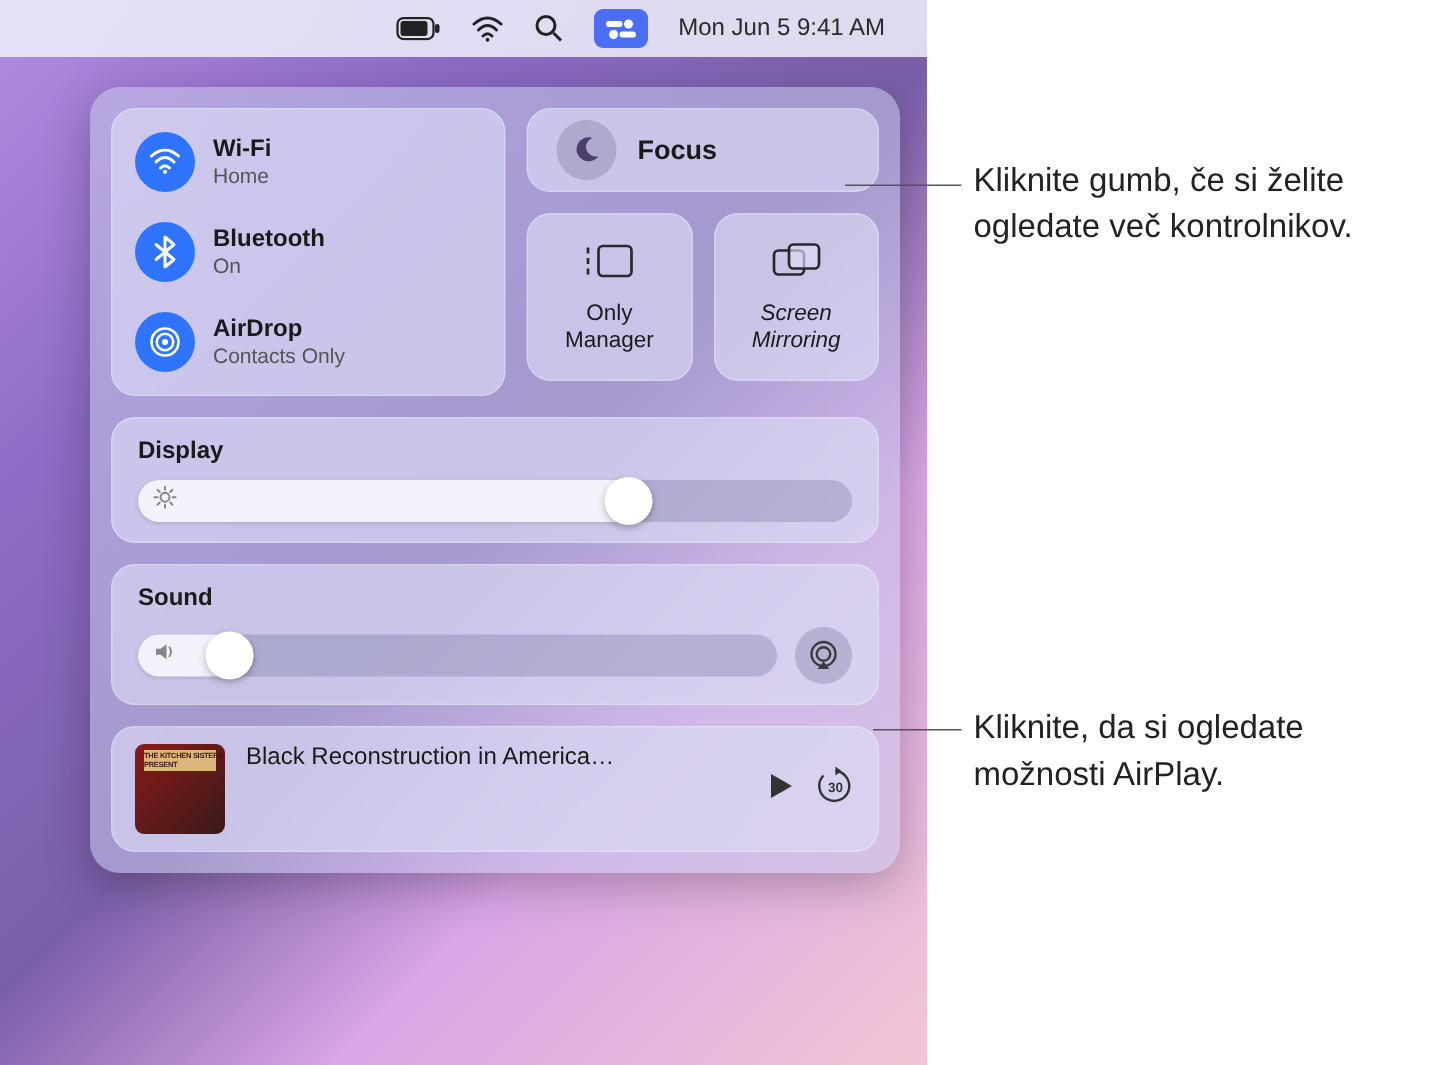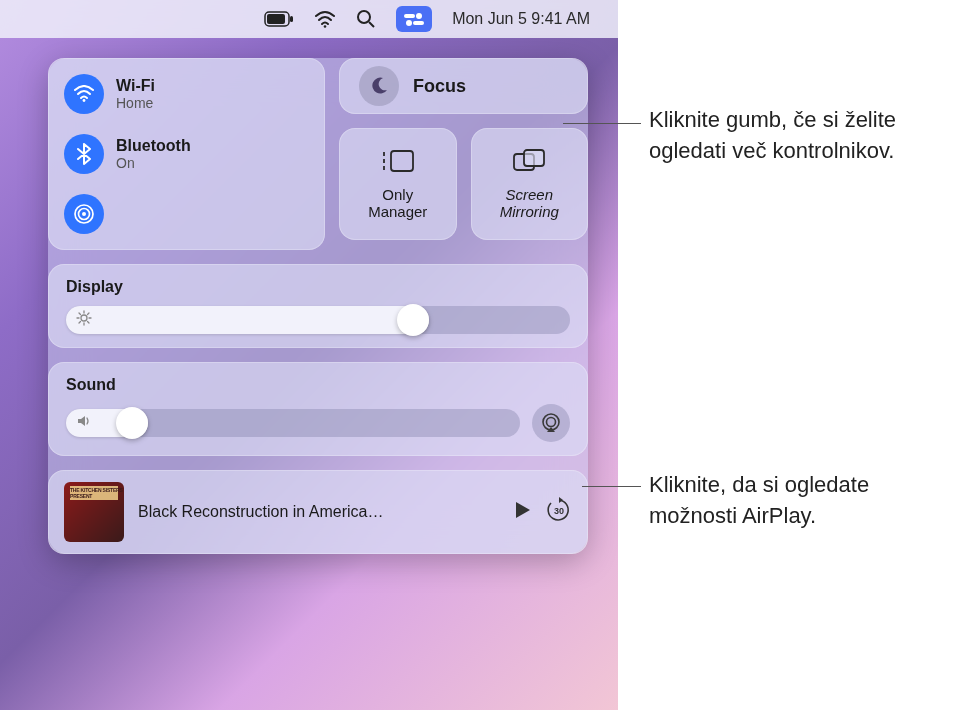--- a/index.html
+++ b/index.html
@@ -26,27 +26,27 @@
     font-size: 16px;
   }
   .menubar .mi { display:flex; align-items:center; }
   .menubar .cc-active {
     background: #4a6ff5; border-radius: 6px;
     width: 36px; height: 26px; display:flex; align-items:center; justify-content:center;
   }
   .menubar .datetime { font-weight: 500; }
   .cc-panel {
     position: absolute;
-    top: 58px; left: 48px;
+    top: 58px; left: 60px;
     width: 540px;
     background: rgba(200, 200, 235, 0.55);
     backdrop-filter: blur(20px);
     border-radius: 20px;
     box-shadow: 0 8px 30px rgba(0,0,0,0.25);
-    padding: 0;
+    padding: 14px;
   }
   .row { display:flex; gap:14px; margin-bottom:14px; }
   .card {
     background: rgba(220,220,245,0.65);
     border-radius: 16px;
     box-shadow: inset 0 0 0 1px rgba(255,255,255,0.25);
   }
   .conn-card { flex:1; padding:10px 14px; display:flex; flex-direction:column; gap:8px; }
   .conn-item { display:flex; align-items:center; gap:12px; padding:6px 2px; }
   .conn-icon {
@@ -92,21 +92,21 @@
   }
   .slider-icon {
     position:absolute; left:10px; top:50%; transform:translateY(-50%);
     color:#888;
   }
   .airplay-btn {
     width:38px; height:38px; border-radius:50%;
     background: rgba(120,120,160,0.35);
     display:flex; align-items:center; justify-content:center;
   }
-  .media-card { padding:12px 16px; display:flex; align-items:center; gap:14px; }
+  .media-card { padding:12px 16px; display:flex; gap:14px; }
   .artwork {
     width:60px; height:60px; border-radius:6px;
     background: linear-gradient(135deg,#8b1a1a,#3a1a1a);
     position:relative; overflow:hidden;
     flex-shrink:0;
   }
   .artwork::before {
     content:""; position:absolute; left:6px; top:4px; right:6px; height:14px;
     background: rgba(240,210,140,0.85);
   }
@@ -200,20 +200,24 @@
             <div class="sub">On</div>
           </div>
         </div>
         <div class="conn-item">
           <div class="conn-icon">
             <svg width="24" height="24" viewBox="0 0 24 24" fill="none" stroke="#fff" stroke-width="1.7">
                 <circle cx="12" cy="12" r="9"></circle>
                 <circle cx="12" cy="12" r="5.5"></circle>
                 <circle cx="12" cy="12" r="2" fill="#fff" stroke="none"></circle>
               </svg>
+          </div>
+          <div class="conn-text">
+            <div class="title">AirDrop</div>
+            <div class="sub">Contacts Only</div>
           </div>
         </div>
       </div>
 
       <div class="right-col">
 
         <div class="card focus-card">
           <div class="focus-icon">
             <svg width="20" height="20" viewBox="0 0 20 20">
                 <path d="M14 2 A8 8 0 1 0 18 14 A6 6 0 0 1 14 2 Z" fill="#4a3f6a"></path>
@@ -315,16 +319,16 @@
               <text x="13" y="17" font-size="9" text-anchor="middle" fill="#333" stroke="none" font-weight="600">30</text>
             </svg>
         </div>
       </div>
     </div>
 
   </div>
 </div>
 
 <div class="callout-line" style="left:563px; top:123px; width:78px;"></div>
-<div class="callout" style="left:649px; top:105px; width:300px;">Kliknite gumb, če si želite ogledati več kontrolnikov.</div>
+<div class="callout" style="left:649px; top:105px; width:300px;">Kliknite gumb, če si želite ogledate več kontrolnikov.</div>
 
 <div class="callout-line" style="left:582px; top:486px; width:59px;"></div>
 <div class="callout" style="left:649px; top:470px; width:310px;">Kliknite, da si ogledate možnosti AirPlay.</div>
 
 </body></html>

